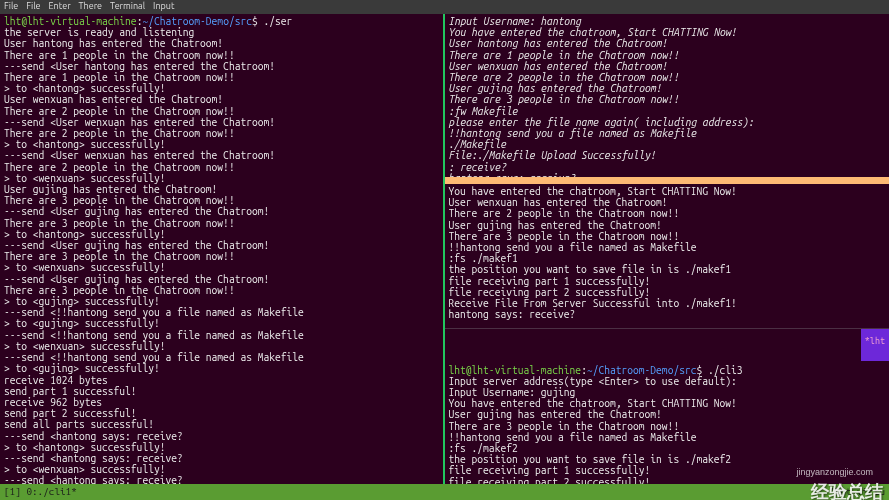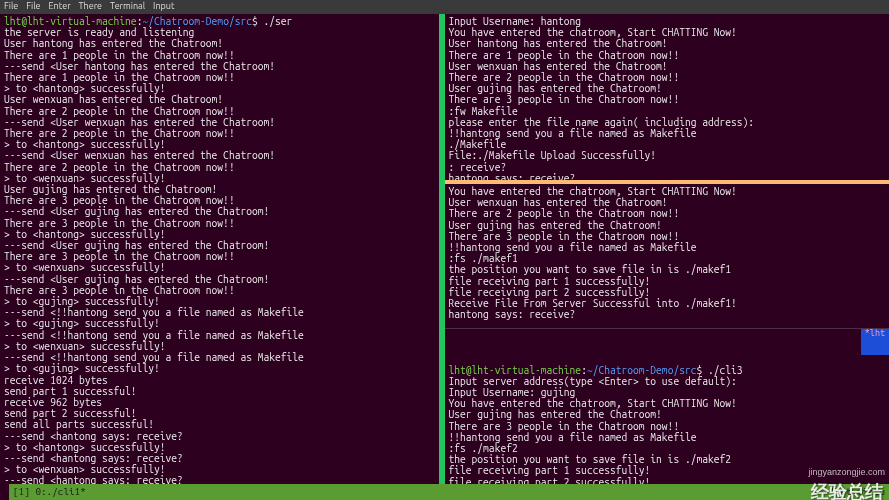--- a/index.html
+++ b/index.html
@@ -38,43 +38,43 @@
   }
   .pane {
     padding: 2px 4px;
     white-space: pre;
     overflow: hidden;
     position: relative;
   }
   .pane.left {
     grid-row: 1 / span 3;
     grid-column: 1;
-    border-right: 6px solid #22c55e;
+    border-right: 2px solid #22c55e;
   }
-  .pane.r1 { grid-row: 1; grid-column: 2; border-bottom: 4px solid #fdba74; }
+  .pane.r1 { grid-row: 1; grid-column: 2; border-bottom: 7px solid #fdba74; font-style: italic; }
   .pane.r2 { grid-row: 2; grid-column: 2; border-bottom: 1px solid #4b2f44; }
   .pane.r3 { grid-row: 3; grid-column: 2; }
   .pane .active-header {
     position: absolute;
     right: 0;
     top: -1px;
     font-size: 9px;
     color: #f0a0d0;
-    background: #1d4ed8;
-    padding: 0 4px;
-    height: 27px;
+    background: #6d28d9;
+    padding: 8px 4px;
+    height: 17px;
     line-height: 11px;
   }
   .line { white-space: pre; }
   .g { color: #7bd84a; }
   .w { color: #eeeeee; }
   .b { color: #55a0ff; }
   .statusbar {
     position: absolute;
-    left: 9px; right: 0; bottom: 0;
+    left: 0; right: 0; bottom: 0;
     height: 16px;
     background: #5a9c32;
     color: #1a1a1a;
     font-size: 10px;
     line-height: 16px;
     display: flex;
     padding: 0 4px;
   }
   .statusbar .left { flex: 0 0 auto; }
   .statusbar .mid { flex: 1; }
@@ -86,21 +86,21 @@
     font-family: sans-serif;
     font-size: 18px;
     font-weight: bold;
     color: rgba(255,255,255,0.88);
     text-shadow: 1px 1px 2px rgba(0,0,0,0.6);
     pointer-events: none;
     padding-left: 32px;
   }
   .subtitle {
     position: absolute;
-    right: 4px;
+    right: 16px;
     bottom: 22px;
     font-family: sans-serif;
     font-size: 9px;
     color: rgba(255,255,255,0.7);
     pointer-events: none;
   }
 </style>
 </head>
 <body>
 

